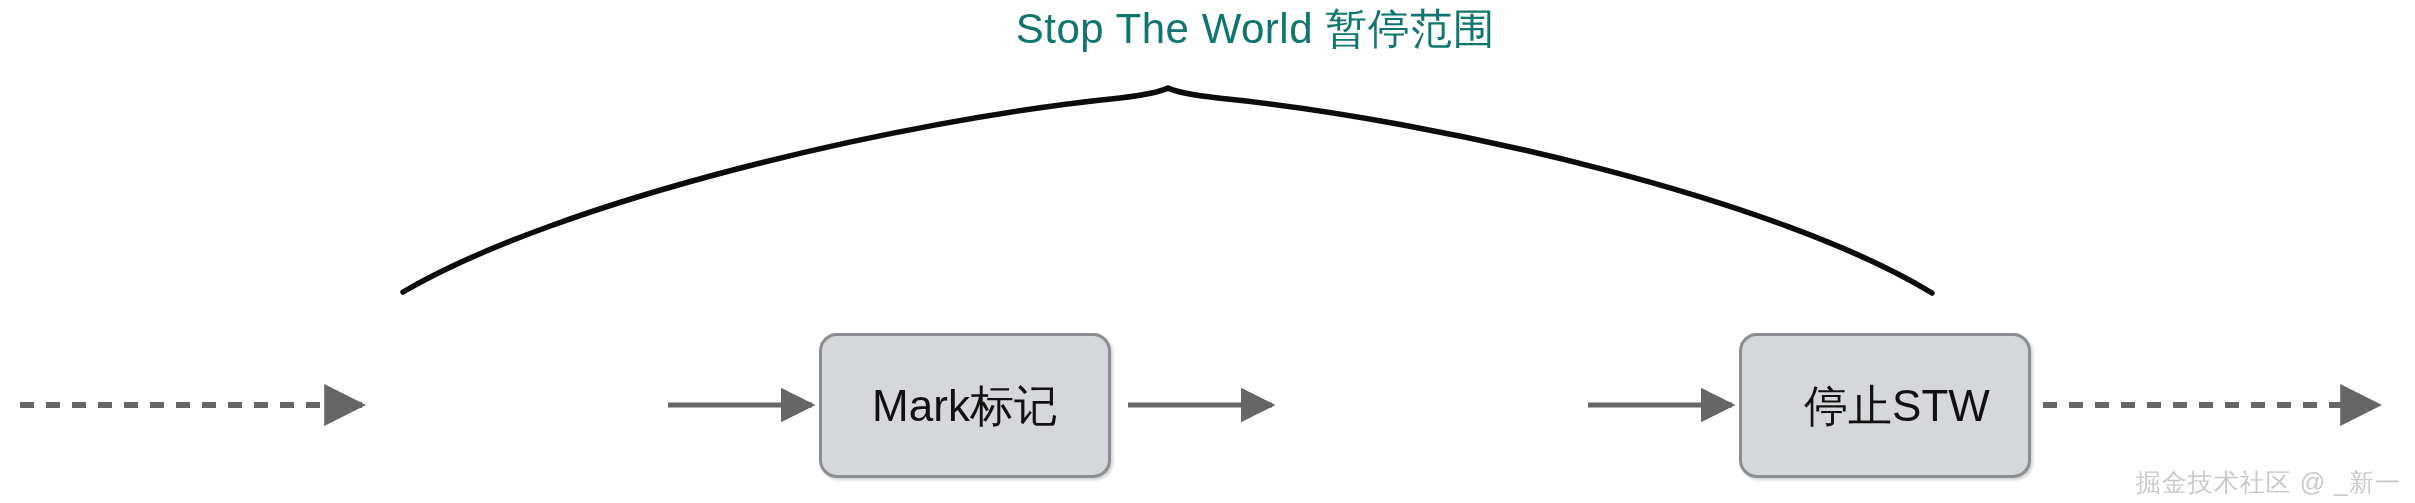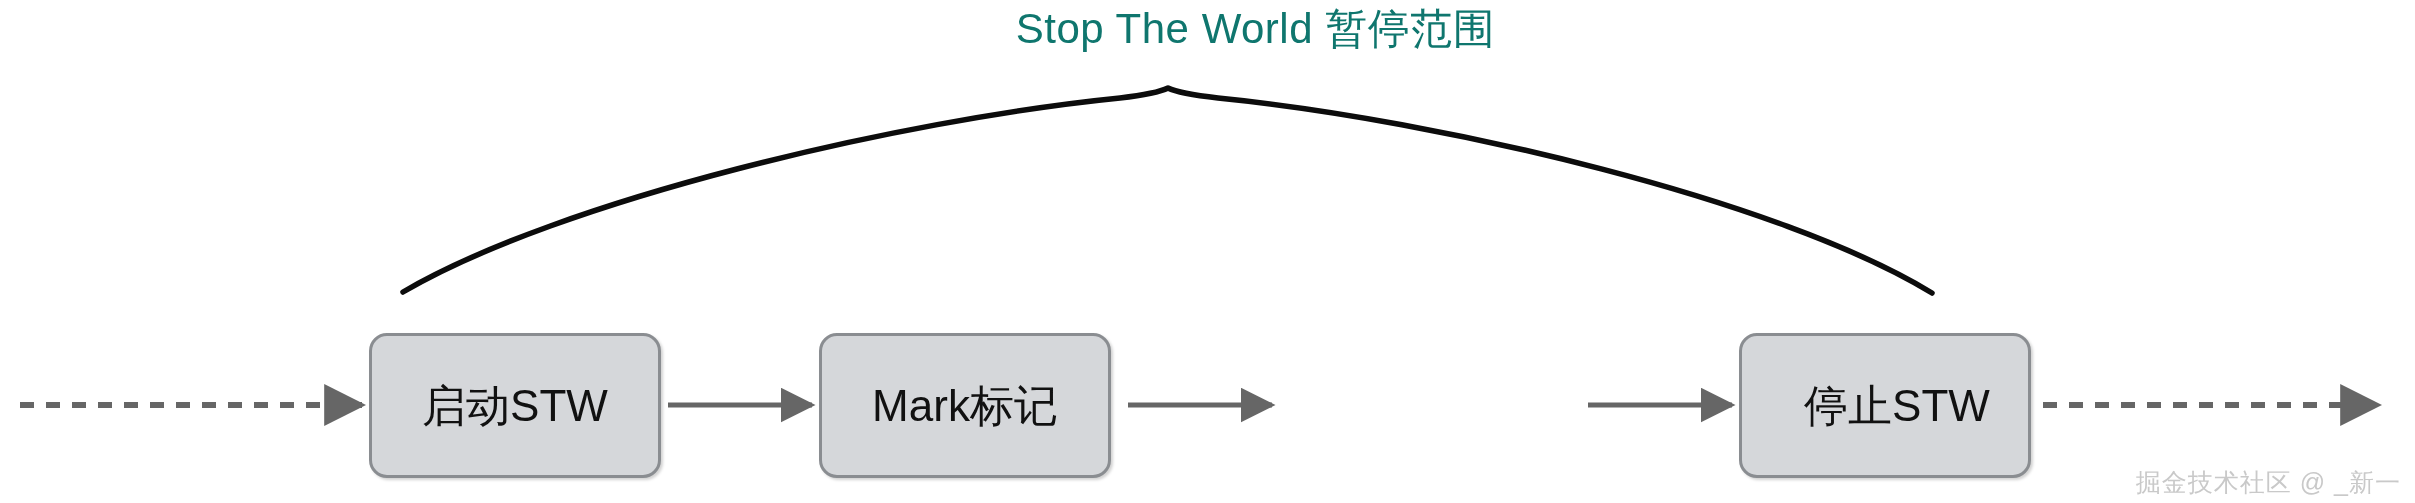--- a/index.html
+++ b/index.html
@@ -101,23 +101,20 @@
 
     <line x1="668" y1="405" x2="812" y2="405" stroke="#666666" stroke-width="5" marker-end="url(#arrow-solid)"></line>
 
     <line x1="1128" y1="405" x2="1272" y2="405" stroke="#666666" stroke-width="5" marker-end="url(#arrow-solid)"></line>
 
     <line x1="1588" y1="405" x2="1732" y2="405" stroke="#666666" stroke-width="5" marker-end="url(#arrow-solid)"></line>
 
     <line x1="2043" y1="405" x2="2378" y2="405" stroke="#666666" stroke-width="6" stroke-dasharray="14 12" marker-end="url(#arrow-dashed)"></line>
   </svg>
 
-  <div id="node-1" class="node-box">
-    <span class="node-label">启动STW</span>
-  </div>
 
   <div id="node-2" class="node-box">
     <span class="node-label">Mark标记</span>
   </div>
 
 
   <div id="node-4" class="node-box">
     <span class="node-label">停止STW</span>
   </div>
 

